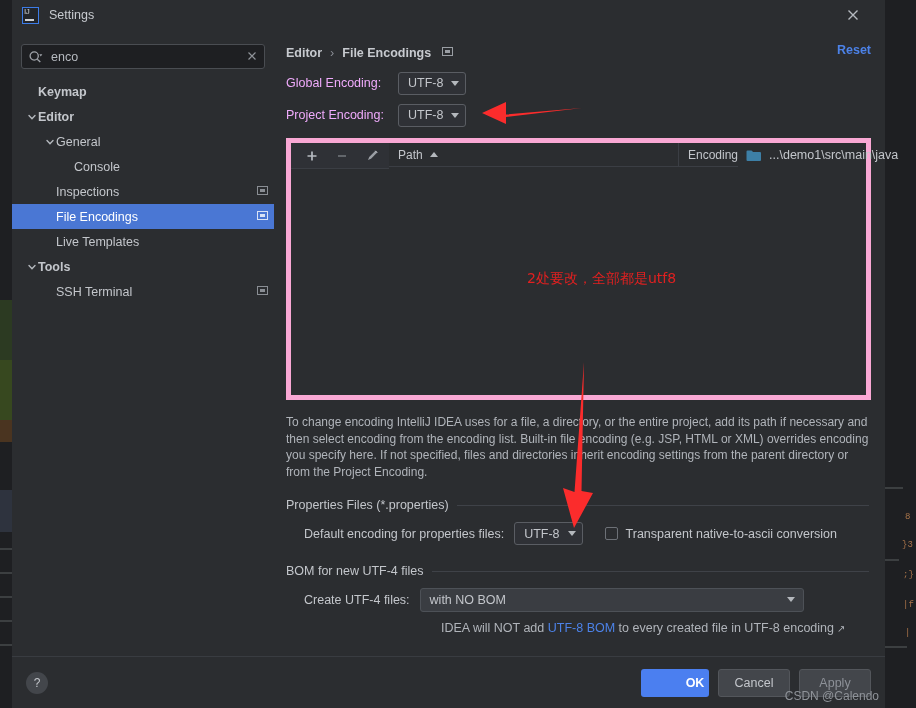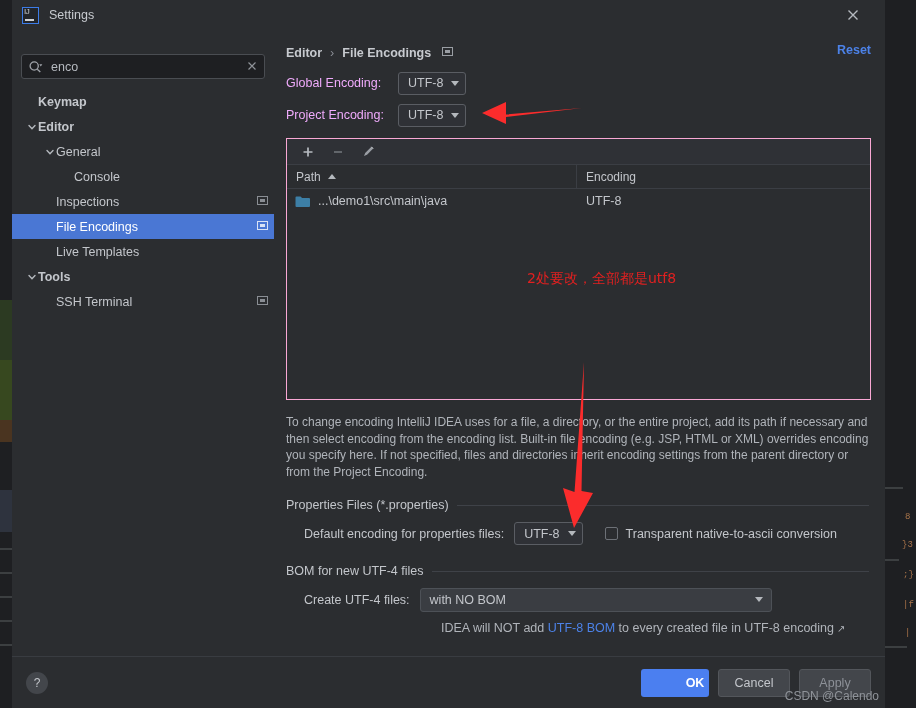--- a/index.html
+++ b/index.html
@@ -70,21 +70,21 @@
   #body { flex: 1 1 auto; display: flex; min-height: 0; }
 
   
   #sidebar {
     width: 262px; flex: 0 0 262px;
     background: #2b2d30;
     padding-top: 6px;
     position: relative;
   }
   #search-wrap {
-    margin: 18px 9px 10px 9px;
+    margin: 8px 9px 10px 9px;
     height: 25px;
     background: #1e1f22;
     border: 1px solid #4a4d52;
     border-radius: 3px;
     display: flex; align-items: center;
     padding: 0 6px;
   }
   #search-icon { flex: 0 0 16px; height: 14px; margin-right: 7px; }
   #search-input {
     flex: 1 1 auto;
@@ -145,24 +145,24 @@
     font-size: 12.5px; color: #c3c6cb;
     cursor: pointer;
   }
   .combo .combo-val { margin-right: 8px; }
   .caret { width: 0; height: 0; border-left: 4.5px solid transparent;
            border-right: 4.5px solid transparent; border-top: 5px solid #b4b8bd; }
 
   
   #table-card {
     margin-top: 10px; margin-right: 14px;
-    border: 1px solid #f9a8d4;
+    border: 5px solid #f9a8d4;
     background: #2b2d30;
     height: 262px;
-    display: flex; flex-direction: column;
+    display: flex; flex-direction: row;
   }
   #table-toolbar {
     height: 26px; flex: 0 0 26px;
     display: flex; align-items: center;
     padding-left: 8px;
     border-bottom: 1px solid #3b3e44;
     background: #2f3136;
   }
   .tool-btn {
     width: 26px; height: 22px;
@@ -205,21 +205,21 @@
   .field-label { font-size: 12.5px; color: #c3c6cb; margin-right: 10px; }
 
   .checkbox-wrap { display: flex; align-items: center; margin-left: 22px; cursor: pointer; }
   .checkbox {
     width: 13px; height: 13px; border: 1px solid #6d7177;
     background: #2b2d30; border-radius: 2px; margin-right: 8px; flex: 0 0 13px;
   }
   .checkbox-label { font-size: 12.5px; color: #c3c6cb; }
 
   .wide-combo {
-    width: 352px; height: 24px;
+    width: 384px; height: 24px;
     background: #3a3d42; border: 1px solid #4d5157; border-radius: 3px;
     display: flex; align-items: center; padding: 0 8px 0 9px;
     font-size: 12.5px; color: #c3c6cb; cursor: pointer;
   }
   .wide-combo .wc-val { flex: 1 1 auto; }
   .hint-row { margin-top: 9px; padding-left: 137px; font-size: 12.5px; color: #b0b4ba; }
   .hint-row .accent { color: #4c82e8; }
   .ext-arrow { color: #b0b4ba; font-size: 10px; margin-left: 3px; }
 
   

